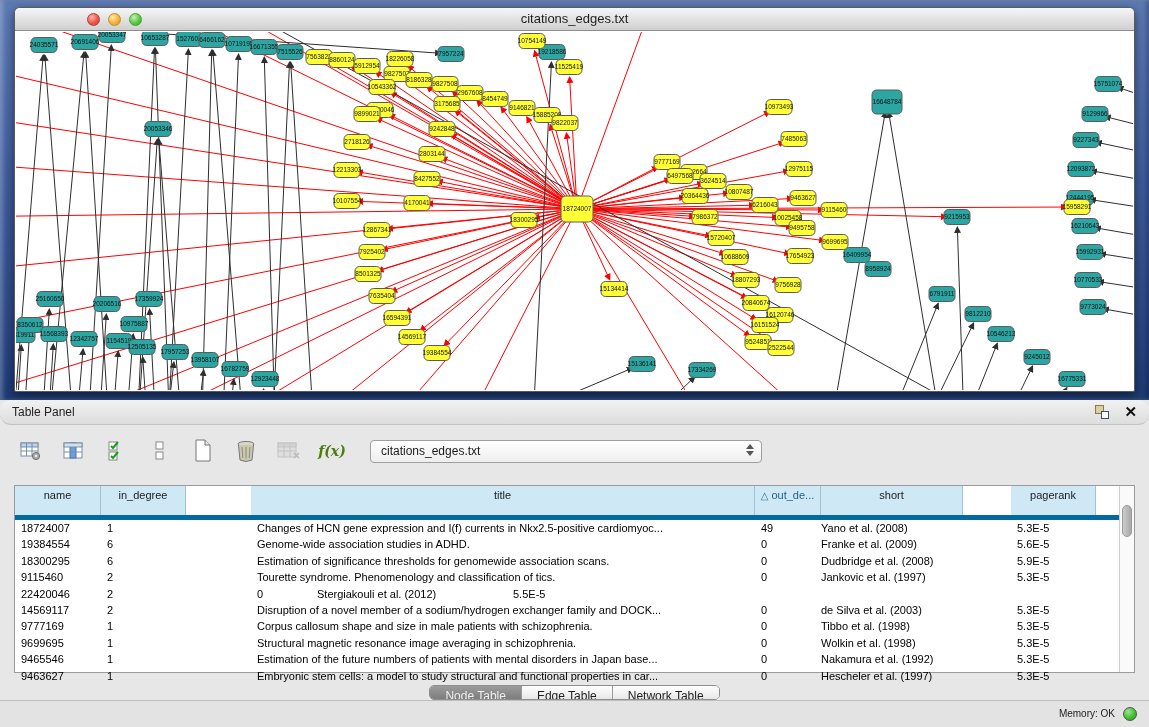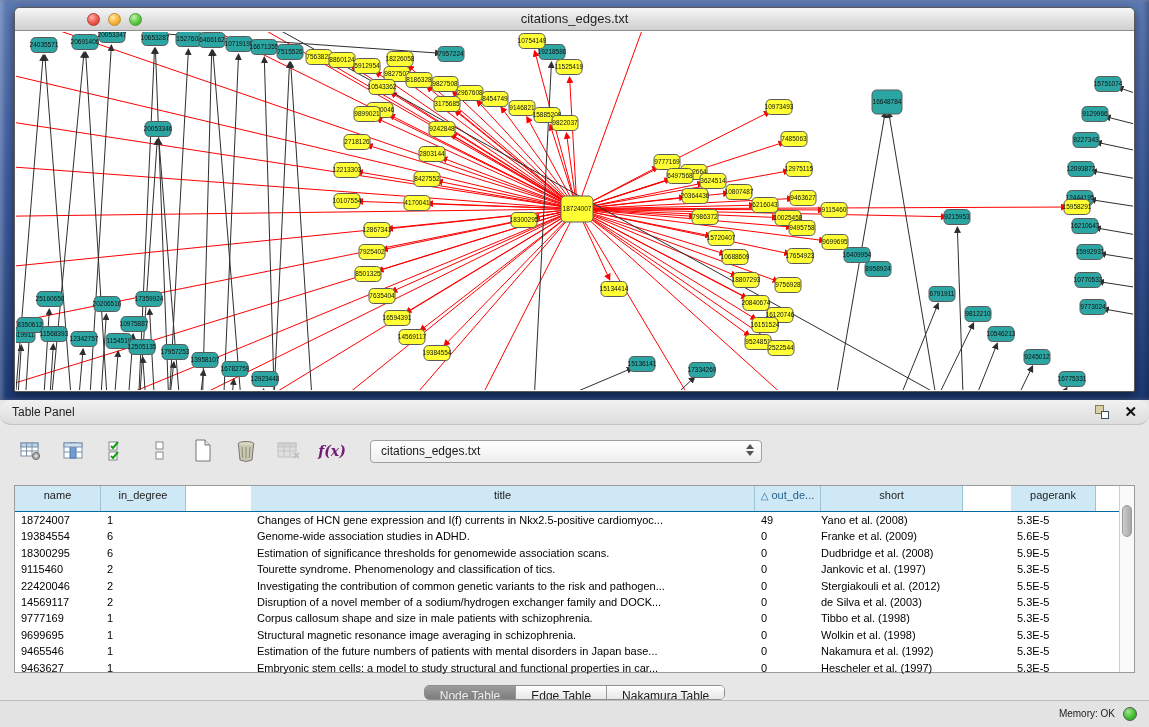--- a/index.html
+++ b/index.html
@@ -29,32 +29,32 @@
   .panel-header { height:25px; background:linear-gradient(#f1f1f1,#dddddd); border-bottom:1px solid #c3c3c3;
     font-size:12px; color:#222; line-height:25px; padding-left:12px; position:relative;border-radius:11px; }
   .ph-icons { position:absolute; right:12px; top:4px; display:flex; gap:14px; align-items:center; }
   .float-ic { width:16px; height:16px; position:relative; }
   .float-ic .b1 { position:absolute; left:1px; top:1px; width:9px; height:9px; border:1.5px solid #8c7b45; background:#d9cfa8;}
   .float-ic .b2 { position:absolute; right:1px; bottom:1px; width:8px; height:8px; border:1.5px solid #3c4f66; background:#fff;}
   .close-ic { font-size:15px; font-weight:bold; color:#111; line-height:16px; }
 
   .toolbar { display:flex; align-items:center; gap:13px; padding:12px 0 8px 16px; }
   .tbtn { width:30px; height:28px; display:flex; align-items:center; justify-content:center; }
-  .fx { font-family:"DejaVu Serif", serif; font-style:italic; font-weight:bold; font-size:14px; color:#701a75; }
+  .fx { font-family:"DejaVu Serif", serif; font-style:italic; font-weight:bold; font-size:14px; color:#4d7c0f; }
   .combo { width:392px; height:23px; margin-left:10px; border:1px solid #9f9f9f; border-radius:4px;
     background:linear-gradient(#ffffff,#eeeeee); display:flex; align-items:center; padding-left:10px;
     font-size:12px; color:#1a1a1a; position:relative; }
   .combo .arrows { position:absolute; right:7px; top:3px; display:flex; flex-direction:column; gap:2px; }
   .combo .arrows i { display:block; width:0; height:0; border-left:4px solid transparent; border-right:4px solid transparent; }
   .combo .arrows .up { border-bottom:5px solid #555; }
   .combo .arrows .dn { border-top:5px solid #555; }
 
   .table-wrap { position:absolute; left:14px; top:85px; width:1121px; height:188px;
     background:#fff; border:1px solid #9b9b9b; }
-  .thead { display:flex; height:26px; border-bottom:1px solid #0369a1; }
+  .thead { display:flex; height:34px; border-bottom:5px solid #0369a1; }
   .th { background:#cfe8f6; border-right:1px solid #9ec3d6; font-size:11px; color:#1c1c1c;
     text-align:center; line-height:18px; overflow:hidden; white-space:nowrap; }
   .th.sorted { color:#1f5f8a; }
   .tri { color:#2b6f9b; font-size:10px; margin-right:3px; }
   .trow { display:flex; height:16.4px; font-size:11px; color:#000; }
   .td { padding-left:6px; line-height:16px; overflow:hidden; white-space:nowrap; }
   .c0{width:86px;} .c1{width:85px;} .c2{width:65px;margin-top:31px;} .c3{width:504px;} .c4{width:66px;} .c5{width:142px;} .c6{width:85px;margin-left:48px;}
   .td.c5 { padding-left:0; }
   .vscroll { position:absolute; right:0; top:0; width:15px; height:100%; background:#fafafa; border-left:1px solid #cfcfcf; }
   .vthumb { position:absolute; left:2px; top:19px; width:10px; height:32px; border-radius:6px;
@@ -800,21 +800,20 @@
           <div class="td c2">1997</div>
           <div class="td c3">Tourette syndrome. Phenomenology and classification of tics.</div>
           <div class="td c4">0</div>
           <div class="td c5">Jankovic et al. (1997)</div>
           <div class="td c6">5.3E-5</div>
         </div>
         <div class="trow">
           <div class="td c0">22420046</div>
           <div class="td c1">2</div>
           <div class="td c2">2012</div>
-          <div class="td c3">Investigating the contribution of common genetic variants to the risk and pathogen...</div>
           <div class="td c4">0</div>
           <div class="td c5">Stergiakouli et al. (2012)</div>
           <div class="td c6">5.5E-5</div>
         </div>
         <div class="trow">
           <div class="td c0">14569117</div>
           <div class="td c1">2</div>
           <div class="td c2">2003</div>
           <div class="td c3">Disruption of a novel member of a sodium/hydrogen exchanger family and DOCK...</div>
           <div class="td c4">0</div>
@@ -860,21 +859,21 @@
       </div>
     <div class="vscroll">
       <div class="vthumb"></div>
     </div>
   </div>
 
   <div class="tabbar">
     <div class="seg" id="segtabs">
         <div class="seg-item sel">Node Table</div>
         <div class="seg-item">Edge Table</div>
-        <div class="seg-item">Nakamura Table</div>
+        <div class="seg-item">Network Table</div>
       </div>
   </div>
 
   <div class="statusbar">
     <span class="mem">Memory: OK</span>
     <span class="memdot"></span>
   </div>
 </div>
 
 </body></html>

